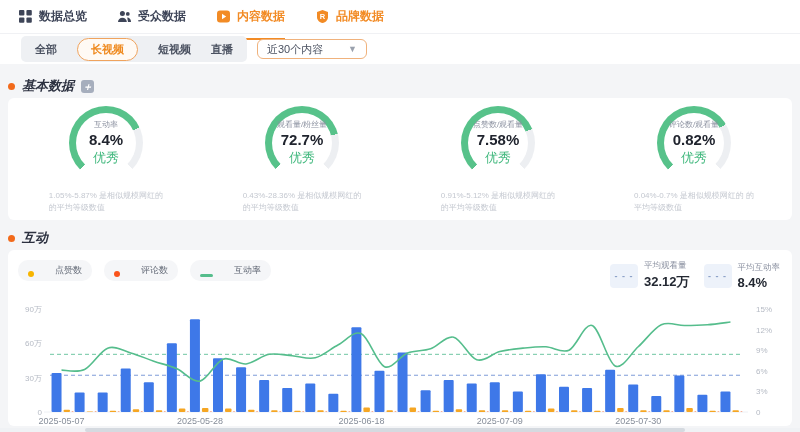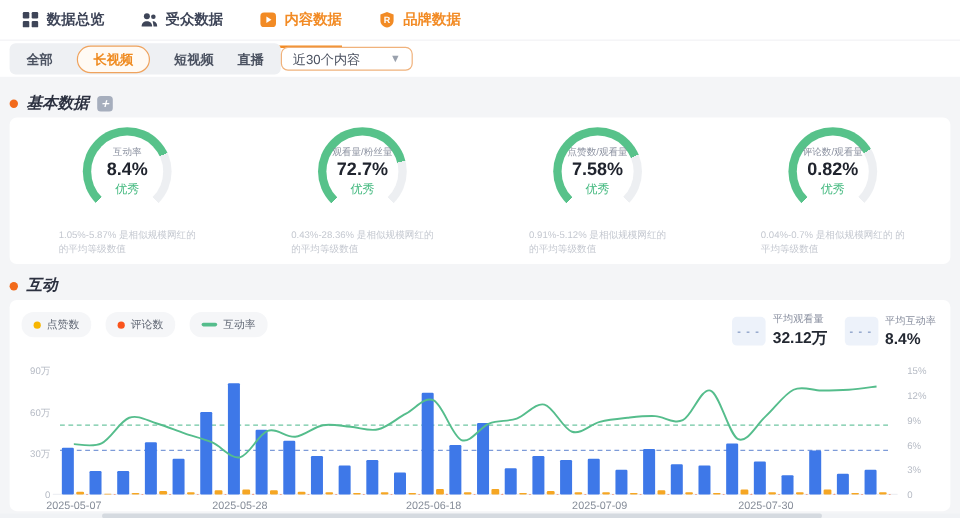--- a/index.html
+++ b/index.html
@@ -10,21 +10,21 @@
   .topnav { background:#fff; height:34px; display:flex; align-items:center;
     gap:30px; padding-left:18px; border-bottom:1px solid #f0f1f4; }
   .nav-item { height:47px; display:flex; align-items:center; gap:6px;
     font-size:12px; font-weight:bold; color:#3e4558; cursor:pointer; }
   .nav-item.active { color:#f28b25; box-shadow:inset 0 -2px 0 #f28b25; }
   .nav-item.brand { color:#f28b25; }
   .nav-ic { width:15px; height:15px; display:inline-flex; }
 
   
   .filterbar { background:#fff; height:30px; display:flex; align-items:center;
-    padding-left:8px; }
+    padding-left:21px; gap:10px; }
   .seg { background:#eef0f3; border-radius:5px; height:26px; display:flex;
     align-items:center; gap:20px; padding:0 14px; font-size:11px; color:#4a5160; }
   .seg-item { cursor:pointer; font-weight:bold; }
   .seg-item.active { background:#fffaf4; border:1px solid #efa35e; color:#ef8a1f;
     border-radius:13px; padding:3px 13px; }
   .range-select { border:1px solid #f0b27c; border-radius:6px; height:20px;
     min-width:110px; display:flex; align-items:center; justify-content:space-between;
     padding:0 9px; font-size:11px; color:#4a5160; background:#fff; cursor:pointer; }
   .chev { color:#9aa1ad; font-size:9px; }
 
@@ -39,31 +39,31 @@
 
   
   .gauge-card { height:122px; display:flex; padding-top:8px; margin-bottom:6px; }
   .gauge-col { flex:1; display:flex; flex-direction:column; align-items:center; }
   .ring { width:74px; height:74px; border-radius:50%; display:flex;
     align-items:center; justify-content:center; }
   .ring-in { width:60px; height:60px; background:#fff; border-radius:50%;
     display:flex; flex-direction:column; align-items:center; justify-content:center; }
   .g-label { font-size:8px; color:#8b91a0; }
   .g-val { font-size:15px; font-weight:bold; color:#20242e; margin:1px 0; }
-  .g-rate { font-size:10px; color:#43b97f; }
+  .g-rate { font-size:13px; color:#43b97f; }
   .g-note { margin-top:10px; font-size:8px; color:#c4c8d0; text-align:left;
     line-height:1.5; }
   .g-note span { display:block; }
 
   
   .chart-card { padding:8px 0 0; height:176px; }
   .chart-top { display:flex; justify-content:space-between; align-items:flex-start;
     padding:2px 10px 0; }
   .legend { display:flex; gap:12px; }
-  .chip { display:flex; align-items:center; gap:5px; background:#f5f6f8;
+  .chip { display:flex; align-items:flex-end; gap:21px; background:#f5f6f8;
     border-radius:10px; padding:4px 10px; font-size:9px; color:#606774; cursor:pointer;font-family:Liberation Serif, serif; }
   .chip-dot { width:6px; height:6px; border-radius:50%; }
   .chip-line { width:13px; height:3px; border-radius:2px; }
   .stats { display:flex; gap:14px; padding-right:2px; }
   .stat { display:flex; gap:6px; align-items:center; }
   .dashbox { width:28px; height:24px; background:#edf2fa; border-radius:4px;
     color:#8ba0c8; font-size:9px; display:flex; align-items:center;
     justify-content:center; letter-spacing:1px; font-weight:bold; }
   .stat-lbl { font-size:8.5px; color:#8a90a0; }
   .stat-val { font-size:13px; font-weight:bold; color:#232832; margin-top:1px; }

